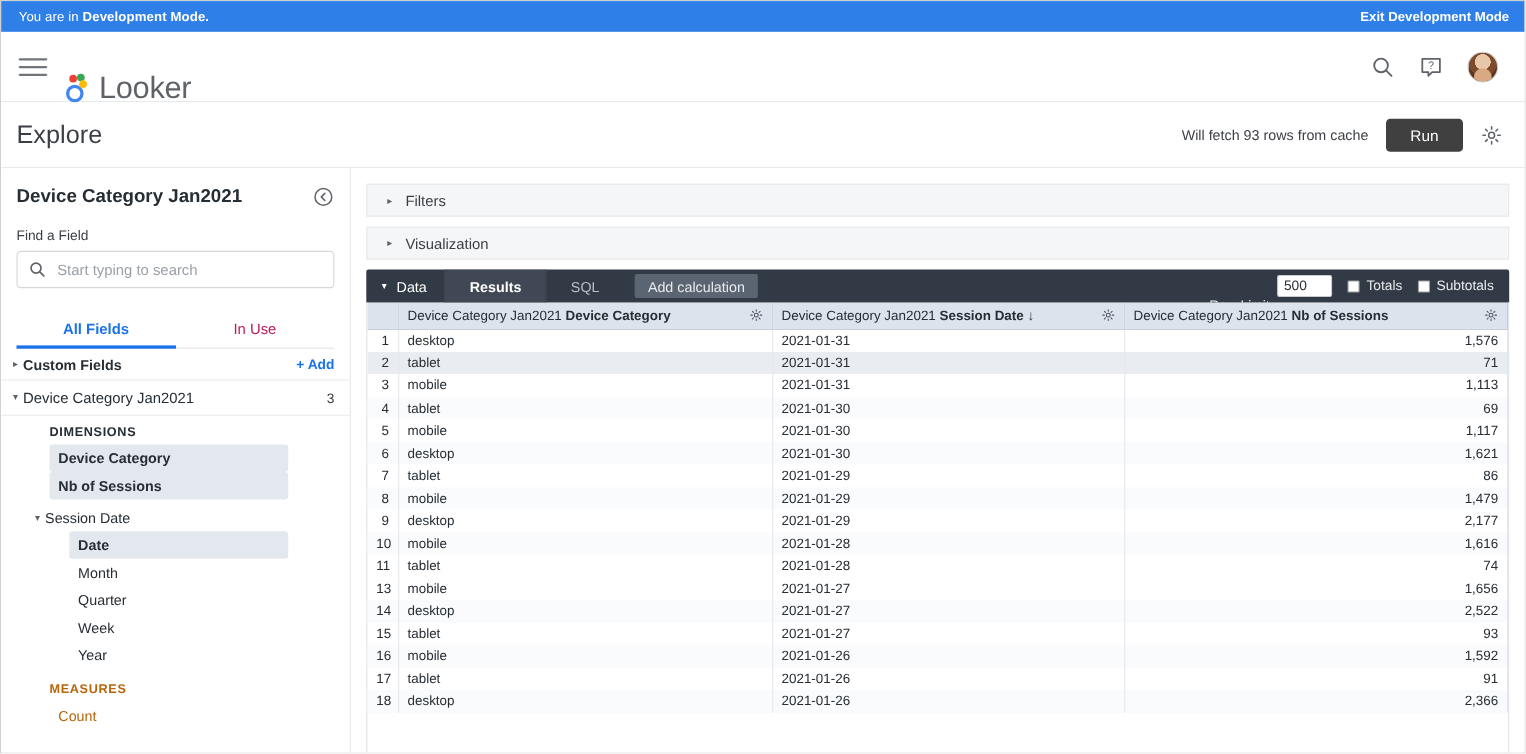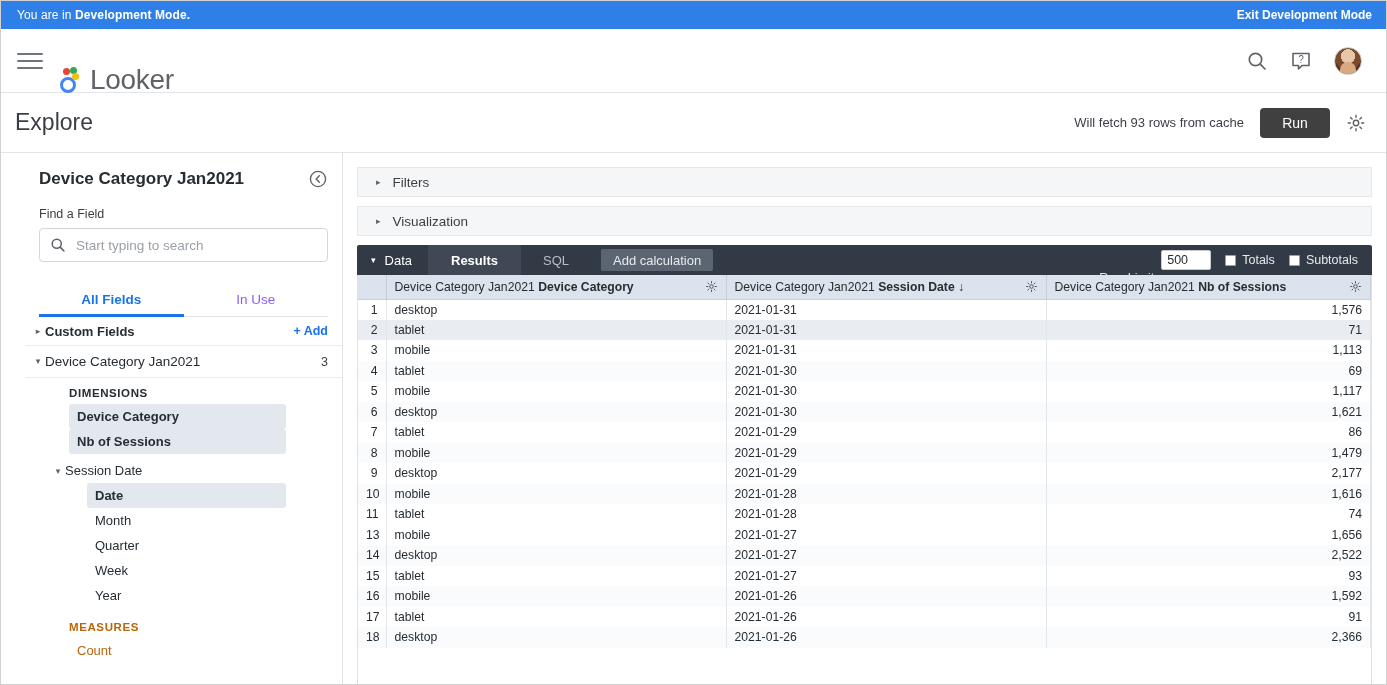--- a/index.html
+++ b/index.html
@@ -94,21 +94,21 @@
   .run-btn {
     background: #404040; color: #fff;
     border: none; border-radius: 4px;
     height: 30px; min-width: 70px; padding: 0 22px;
     font-size: 14px; font-family: "Liberation Sans", sans-serif;
     cursor: pointer;
   }
   .eh-gear { margin-left: 16px; cursor: pointer; display:flex; }
 
   
-  .body-split { display: flex; height: calc(685px - 28px - 64px - 60px); padding-left: 24px; }
+  .body-split { display: flex; height: calc(685px - 28px - 64px - 60px); }
 
   
   .sidebar {
     width: 318px; flex: 0 0 318px;
     border-right: 1px solid #e2e4e7;
     background: #fff;
     display: flex; flex-direction: column;
     overflow: hidden;
   }
   .sb-top { padding: 16px 14px 0 14px; }
@@ -127,21 +127,21 @@
     font-family: "Liberation Sans", sans-serif;
     background: transparent;
   }
   .search-box input::placeholder { color: #9aa0a6; }
   .sb-tabs {
     display: flex; margin-top: 20px;
     border-bottom: 1px solid #e2e4e7;
   }
   .sb-tab {
     flex: 1; text-align: center; padding: 10px 0 9px 0;
-    font-size: 13.5px; color: #8b5cf6; cursor: pointer;
+    font-size: 13.5px; color: #be185d; cursor: pointer;
     position: relative;
   }
   .sb-tab.active { color: #1a73e8; font-weight: 700; }
   .sb-tab.active::after {
     content: ''; position: absolute; left: 0; right: 0; bottom: -1px;
     height: 3px; background: #1a73e8;
   }
   .sb-tree { flex: 1; overflow: hidden; padding-bottom: 8px; }
   .tree-row {
     display: flex; align-items: center;

